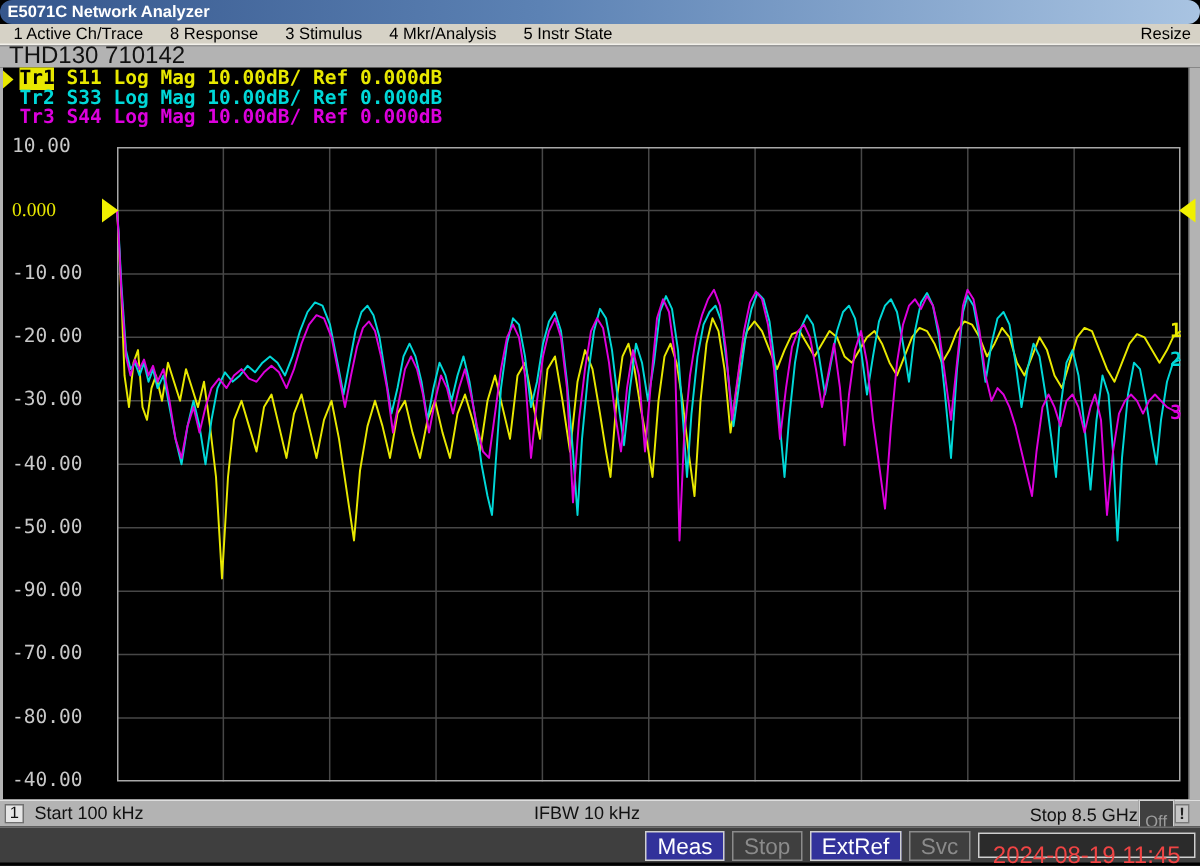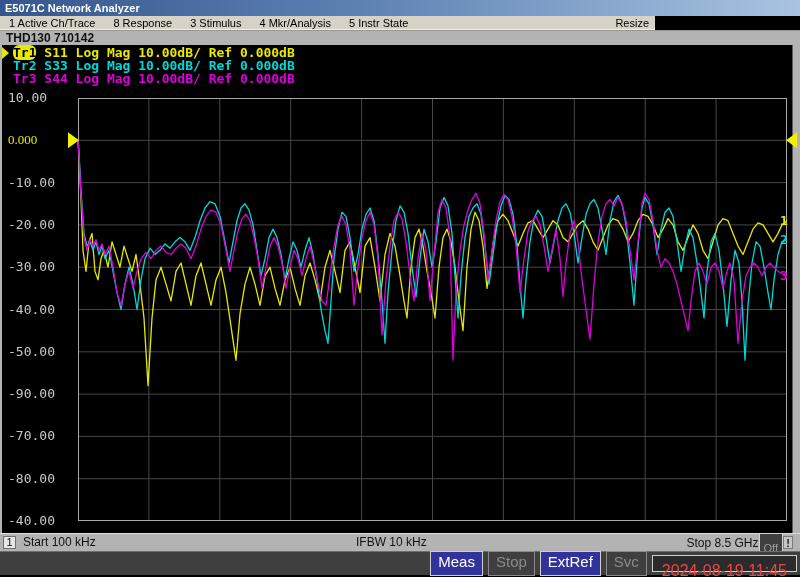--- a/index.html
+++ b/index.html
@@ -1,41 +1,41 @@
 <!DOCTYPE html>
 <html><head>
 <meta charset="utf-8">
 <style>
   html,body{margin:0;padding:0;background:#222;}
   #root{position:relative;width:800px;height:577px;background:#000;overflow:hidden;
         font-family:"Liberation Sans",sans-serif;-webkit-font-smoothing:none;}
   
   .title-bar{position:absolute;left:0;top:0;width:800px;height:16px;
     background:linear-gradient(to right,#35568c 0%,#5c82b4 45%,#a9c4e2 100%);
-    color:#fff;font-size:11px;font-weight:bold;line-height:16px;padding-left:5px;box-sizing:border-box;}
+    color:#fff;font-size:11px;font-weight:bold;line-height:16px;padding-left:5px;box-sizing:border-box;border-radius:8px;}
   
-  .menu-bar{position:absolute;left:0;top:16px;width:655px;height:14px;background:#d6d2c6;
+  .menu-bar{position:absolute;left:0;top:16px;width:800px;height:14px;background:#d6d2c6;
     border-bottom:1px solid #f2f0ea;box-sizing:border-box;display:flex;align-items:center;
     font-size:11px;color:#000;}
   .menu-item{padding:0 9px;white-space:nowrap;}
   .menu-resize{position:absolute;right:6px;top:0;line-height:14px;}
   
   .thd-bar{position:absolute;left:0;top:30px;width:800px;height:15px;background:#b3b3b3;
-    border-top:1px solid #969696;box-sizing:border-box;color:#111;font-size:12px;line-height:14px;padding-left:6px;font-weight:bold;}
+    border-top:1px solid #969696;box-sizing:border-box;color:#111;font-size:16px;line-height:14px;padding-left:6px;}
   
   .frame-left{position:absolute;left:0;top:45px;width:2px;height:488px;background:#b3b3b3;}
   .frame-right{position:absolute;left:792px;top:45px;width:8px;height:488px;background:#b3b3b3;border-left:1px solid #5e5e5e;box-sizing:border-box;}
   
   .legend{position:absolute;left:0;top:46px;font-family:"DejaVu Sans Mono",monospace;
     font-size:13px;font-weight:bold;}
   .legend-row{position:relative;height:13px;line-height:13px;white-space:pre;}
   .legend-arrow{position:absolute;left:2px;top:1px;width:0;height:0;
     border-left:7px solid #e8e800;border-top:6px solid transparent;border-bottom:6px solid transparent;}
   .legend-text{position:absolute;left:13px;top:0;}
-  .tr-id-active{background:#e8e800;color:#000;border-radius:6px;}
+  .tr-id-active{background:#e8e800;color:#000;}
   
   .ylab{position:absolute;width:58px;left:8px;text-align:left;height:14px;line-height:14px;
     font-family:"DejaVu Sans Mono",monospace;font-size:13px;color:#c8c8c8;}
   .ylab.ref{color:#e8e800;}
   
   .plot{position:absolute;left:78px;top:98px;width:709px;height:423px;overflow:visible;}
   
   .bottom-bar{position:absolute;left:0;top:533px;width:800px;height:18px;background:#b3b3b3;
     border-top:1px solid #dedede;box-sizing:border-box;font-size:12px;color:#111;}
   .ch-box{position:absolute;left:3px;top:2px;width:13px;height:13px;background:#e6e6e6;
@@ -44,21 +44,21 @@
   .ifbw-label{position:absolute;left:356px;top:0;line-height:17px;}
   .stop-group{position:absolute;right:7px;top:0;height:17px;display:flex;align-items:center;}
   .off-badge{background:#404040;color:#9c9c9c;border:1px solid #d4d4d4;font-size:11px;
     padding:8px 4px;height:20px;line-height:12px;box-sizing:border-box;}
   .alert-badge{background:#c6c6c6;color:#222;border:1px solid #7a7a7a;font-size:11px;font-weight:bold;
     width:10px;height:13px;line-height:12px;text-align:center;box-sizing:border-box;}
   
   .status-bar{position:absolute;left:0;top:551px;width:800px;height:26px;background:#3f3f3f;
     border-top:1px solid #6e6e6e;border-bottom:2px solid #000;box-sizing:border-box;
     display:flex;align-items:center;justify-content:flex-end;gap:5px;padding-right:3px;}
-  .status-badge{font-size:15px;padding:0 7px;height:25px;line-height:19px;box-sizing:border-box;}
+  .status-badge{font-size:15px;padding:0 7px;height:20px;line-height:19px;box-sizing:border-box;}
   .status-badge.on{background:#32329b;color:#fff;border:1px solid #cfcfcf;}
   .status-badge.off{background:#3f3f3f;color:#8b8b8b;border:1px solid #8b8b8b;}
   .status-datetime{background:#2b2b2b;color:#ef4444;border:1px solid #cfcfcf;font-size:16px;
     padding:4px 9px;height:17px;line-height:21px;box-sizing:border-box;}
 </style>
 </head>
 <body>
 
 <div id="root">
 

